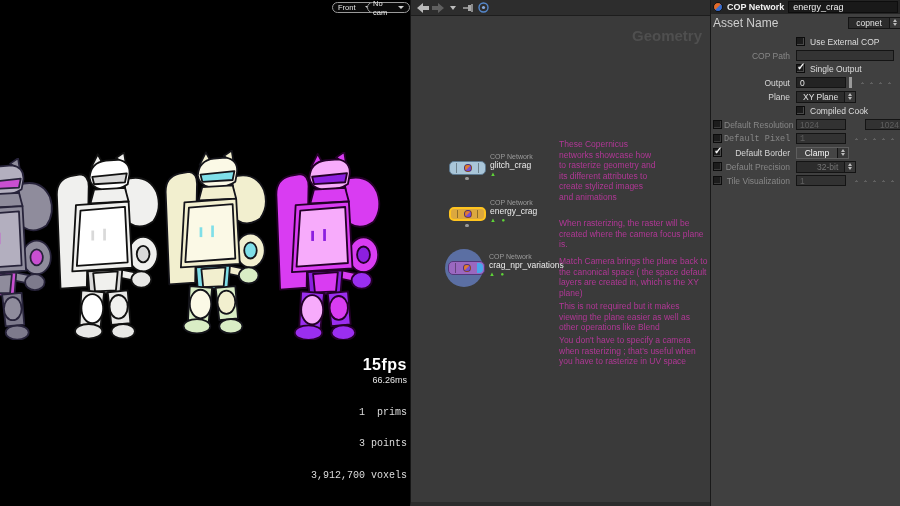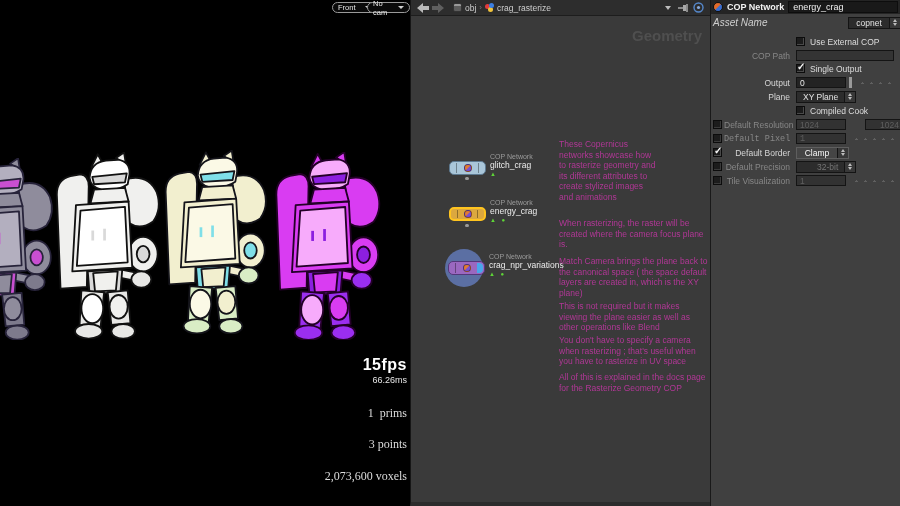--- a/index.html
+++ b/index.html
@@ -11,21 +11,21 @@
   .viewport { position:absolute; left:0; top:0; width:410px; height:506px; background:#000; overflow:hidden; }
   .pill { position:absolute; top:2px; height:11px; border:1px solid #9a9a9a; border-radius:6px;
           background:#0a0a0a; color:#e8e8e8; font-size:7.5px; line-height:9px; padding:0 5px;
           display:flex; align-items:center; gap:9px; }
   .pill .dn { width:0; height:0; border-left:3px solid transparent; border-right:3px solid transparent;
               border-top:3px solid #cfcfcf; }
   .robot { position:absolute; }
   .stats { position:absolute; right:3px; bottom:4px; text-align:right; color:#fff; }
   .stats .fps { font-size:16px; font-weight:bold; letter-spacing:0.5px; }
   .stats .ms  { font-size:9px; color:#e6e6e6; margin-top:1px; }
-  .stats .mono { font-family:Liberation Serif, serif; font-size:12px; color:#dcdcdc;
+  .stats .mono { font-family:Liberation Mono, monospace; font-size:10px; color:#dcdcdc;
                  white-space:pre; line-height:10.5px; margin-top:2px; }
 
   
   .network { position:absolute; left:410px; top:0; width:300px; height:506px; background:#3a3a3a;
              border-left:1px solid #161616; border-bottom:4px solid #2c2c2c; overflow:hidden; }
   .net-toolbar { position:absolute; left:0; top:0; width:100%; height:16px; background:#2d2d2d;
                  border-bottom:1px solid #1d1d1d; display:flex; align-items:center; padding:0 4px; }
   .tb-btn { width:15px; height:13px; display:flex; align-items:center; justify-content:center; flex:0 0 auto; }
   .crumb { display:flex; align-items:center; gap:3px; margin-left:8px; color:#cfcfcf; font-size:8.5px; flex:1 1 auto; }
   .crumb .sep { color:#7a7a7a; font-size:8px; }
@@ -165,47 +165,36 @@
       <span>No cam</span>
       <span class="dn"></span>
     </div>
 
     <div class="stats">
       <div class="fps">15fps</div>
       <div class="ms">66.26ms</div>
       <div class="mono">
         <div>1  prims</div>
         <div>3 points</div>
-        <div>2,073,600 voxels</div>
+        <div>3,912,700 voxels</div>
       </div>
     </div>
   </div>
 
   <div class="network">
     <div class="net-toolbar">
       <div class="tb-btn">
         <svg width="12" height="10" viewBox="0 0 12 10">
             <path d="M6,0 L6,3 L12,3 L12,7 L6,7 L6,10 L0,5 Z" fill="#b9b9b9"></path>
           </svg>
       </div>
       <div class="tb-btn">
         <svg width="12" height="10" viewBox="0 0 12 10">
             <path d="M6,0 L6,3 L0,3 L0,7 L6,7 L6,10 L12,5 Z" fill="#606060"></path>
           </svg>
-      </div>
-      <div class="crumb">
-        <span class="mini-icon obj-ic"></span>
-        <span>obj</span>
-        <span class="sep">›</span>
-        <span class="mini-icon cop-ic">
-            <i></i>
-            <i class="y"></i>
-            <i class="b"></i>
-          </span>
-        <span>crag_rasterize</span>
       </div>
       <span class="dd-caret"></span>
       <div class="tb-btn">
         <svg width="11" height="10" viewBox="0 0 11 10">
             <path d="M0,5 L6,5" stroke="#a8a8a8" stroke-width="1.5"></path>
             <rect x="5" y="2" width="3" height="6" fill="#a8a8a8"></rect>
             <rect x="8" y="1" width="2" height="8" fill="#8a8a8a"></rect>
           </svg>
       </div>
       <div class="tb-btn">
@@ -271,34 +260,32 @@
 plane)</div>
       <div class="note" style="top:201px;">When rasterizing, the raster will be
 created where the camera focus plane
 is.</div>
       <div class="note" style="top:318px;">You don't have to specify a camera
 when rasterizing ; that's useful when
 you have to rasterize in UV space</div>
       <div class="note" style="top:284px;">This is not required but it makes
 viewing the plane easier as well as
 other operations like Blend</div>
-      <div class="note" style="top:355px;">All of this is explained in the docs page
-for the Rasterize Geometry COP</div>
     </div>
   </div>
 
   <div class="params">
     <div class="p-header">
       <span class="op-icon"></span>
       <span class="op-type">COP Network</span>
       <input class="hdr-name" value="energy_crag" style="">
     </div>
 
     <div class="prow" style="top:16px;">
-      <span style="font-size:10px;color:#cfcfcf;font-style:italic;">Asset Name</span>
+      <span style="font-size:12px;color:#cfcfcf;">Asset Name</span>
       <div class="ctrl" style="justify-content:flex-end;">
         <div class="dd">
           <div class="dd-val">copnet</div>
           <div class="dd-spin">
               <b></b>
               <i></i>
             </div>
         </div>
       </div>
     </div>

